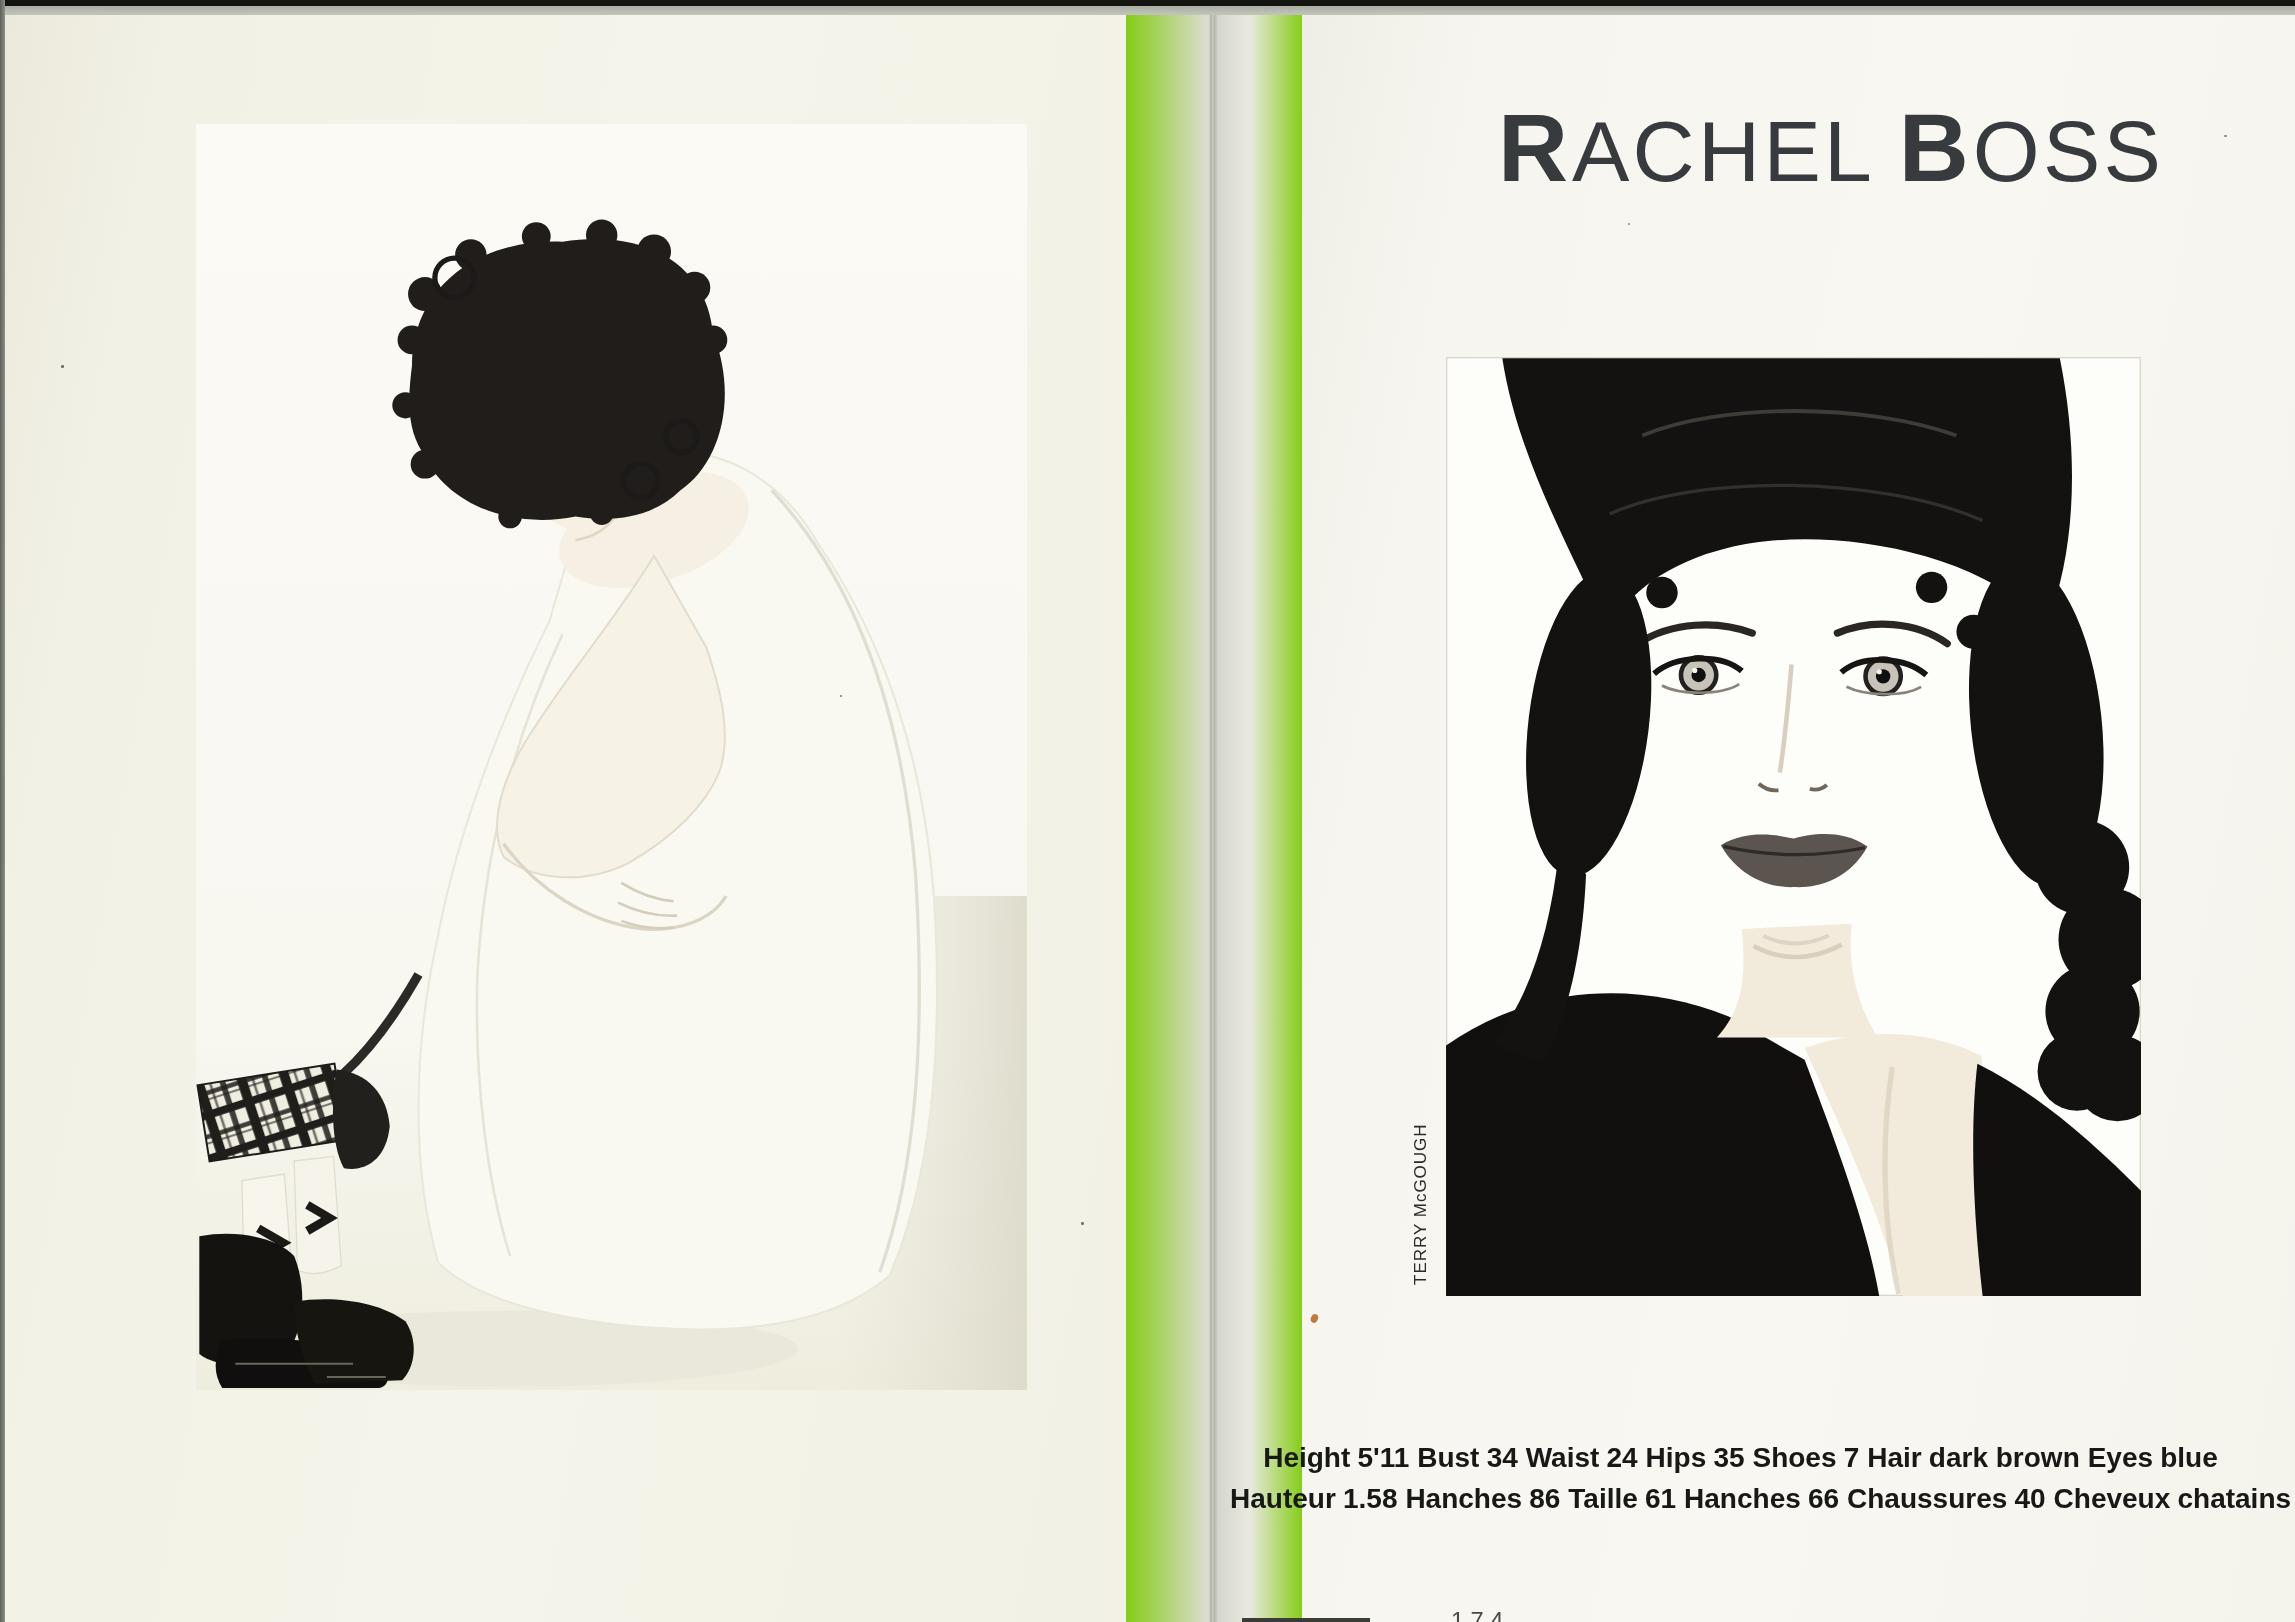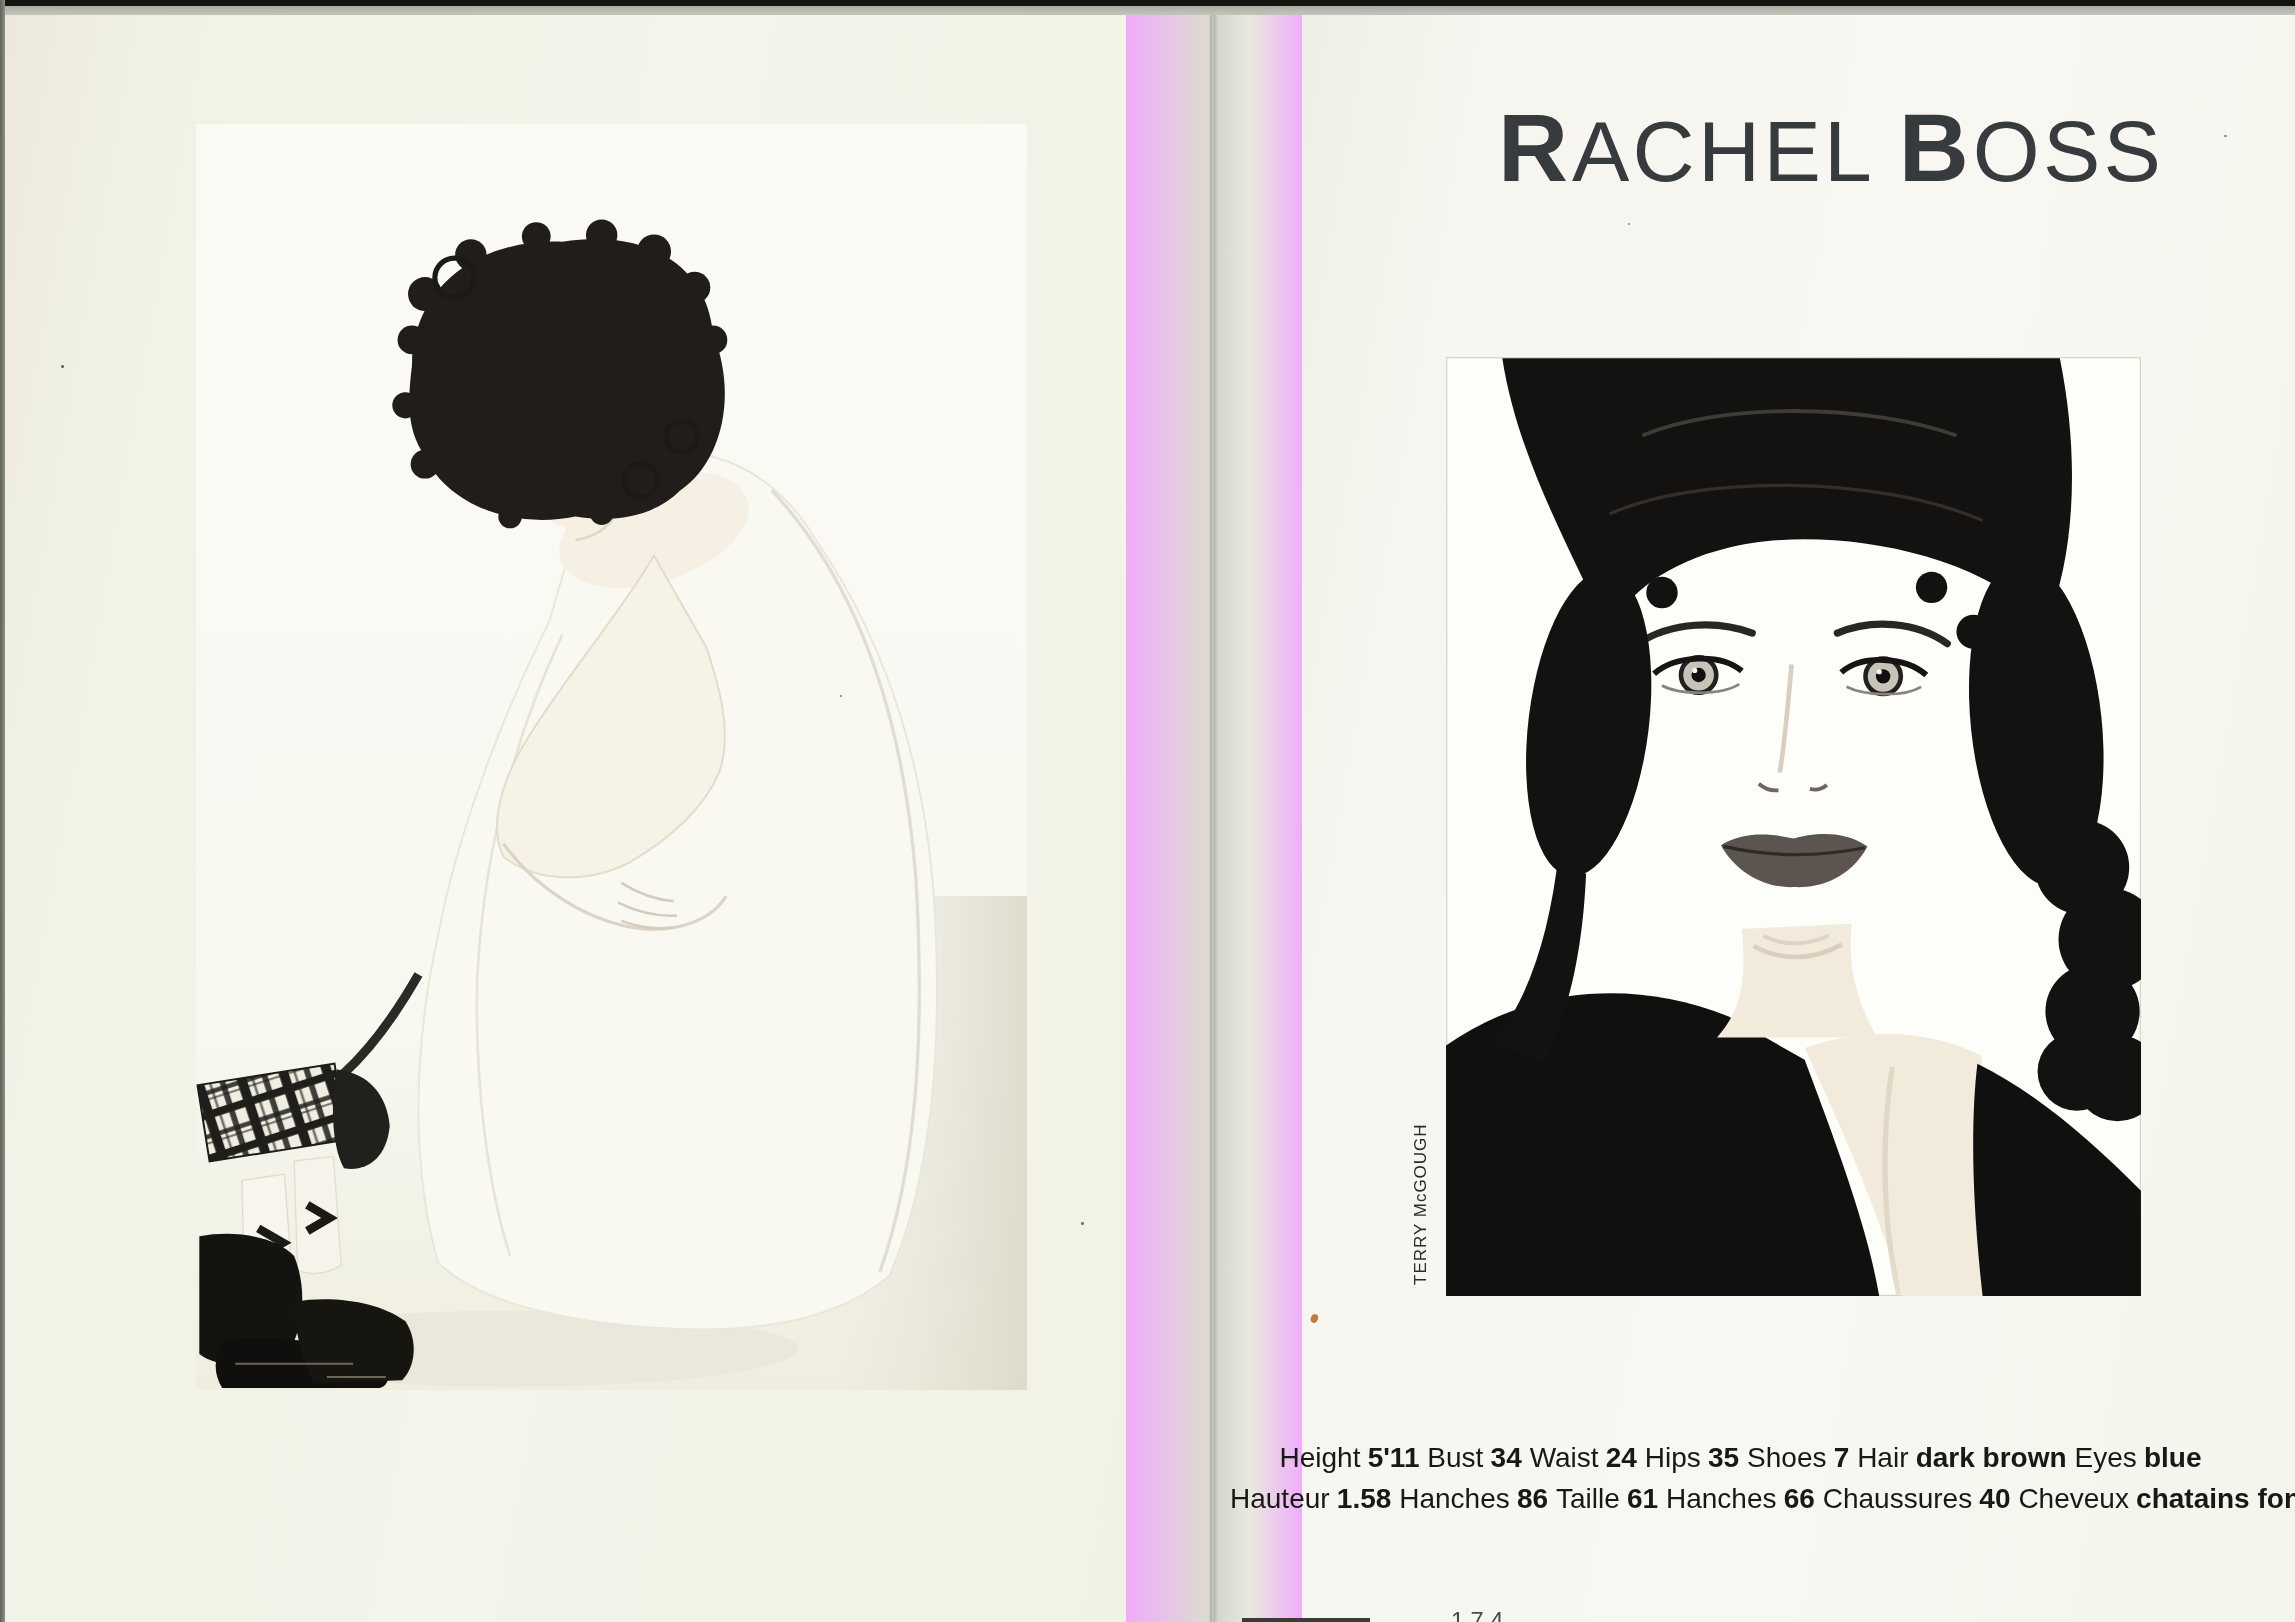--- a/index.html
+++ b/index.html
@@ -1,18 +1,18 @@
 <!DOCTYPE html>
 <html style="font-size:10.5px"><head>
 <meta charset="utf-8">
 <style>
   html,body{margin:0;padding:0;background:#1a1a18;}
   #canvas{
     position:relative;width:2295px;height:1623px;overflow:hidden;
-    background:#f0abfc;
+    background:#84cc16;
     font-family:"Liberation Sans", sans-serif;
   }
   .abs{position:absolute;}
   
   #scan-top-black{left:0;top:0;width:2295px;height:5.9px;background:#131310;}
   #scan-top-gray{left:0;top:5.9px;width:2295px;height:9.2px;background:linear-gradient(180deg,#a9ada3,#c2c5ba);}
   #scan-left-edge{left:0;top:0;width:4.6px;height:1623px;background:linear-gradient(90deg,#5d6159,#8b8f85);}
   #scan-bottom-strip{left:1242px;top:1618px;width:128px;height:5.2px;background:#3c3c36;}
   
   #left-page{left:4.6px;top:15px;width:1121px;height:1608px;
@@ -31,21 +31,21 @@
   
   #left-photo{left:196px;top:124px;width:831px;height:1266px;}
   #right-photo{left:1446px;top:357px;width:695px;height:939px;}
   
   #photo-credit{left:1411px;top:1144px;height:141px;width:23.6px;
     writing-mode:vertical-rl;transform:rotate(180deg);
     font-size:17px;letter-spacing:1px;color:#2b2b29;white-space:nowrap;}
   
   #stats{left:1230px;top:1437px;width:1021px;text-align:center;color:#181817;
     font-size:28px;line-height:41px;white-space:nowrap;}
-  .sl{font-weight:400;margin-right:7.2px;}
+  .sl{font-weight:700;margin-right:7.2px;}
   .sv{font-weight:700;margin-right:7.9px;}
   .sv:last-child{margin-right:0;margin-top:6px;}
   
   #page-number{left:1451px;top:1608px;font-size:23.6px;color:#4a4a46;letter-spacing:6.5px;}
   
   .speck{position:absolute;border-radius:50%;}
   #speck-orange{left:1311px;top:1314px;width:7.2px;height:8.5px;background:#bf7b3d;transform:rotate(20deg);}
   .dust1{left:61px;top:365px;width:2.6px;height:2.6px;background:#6b6b64;}
   .dust2{left:840px;top:695px;width:2px;height:2px;background:#777770;}
   .dust3{left:1628px;top:223px;width:2px;height:2px;background:#8a8a82;}

